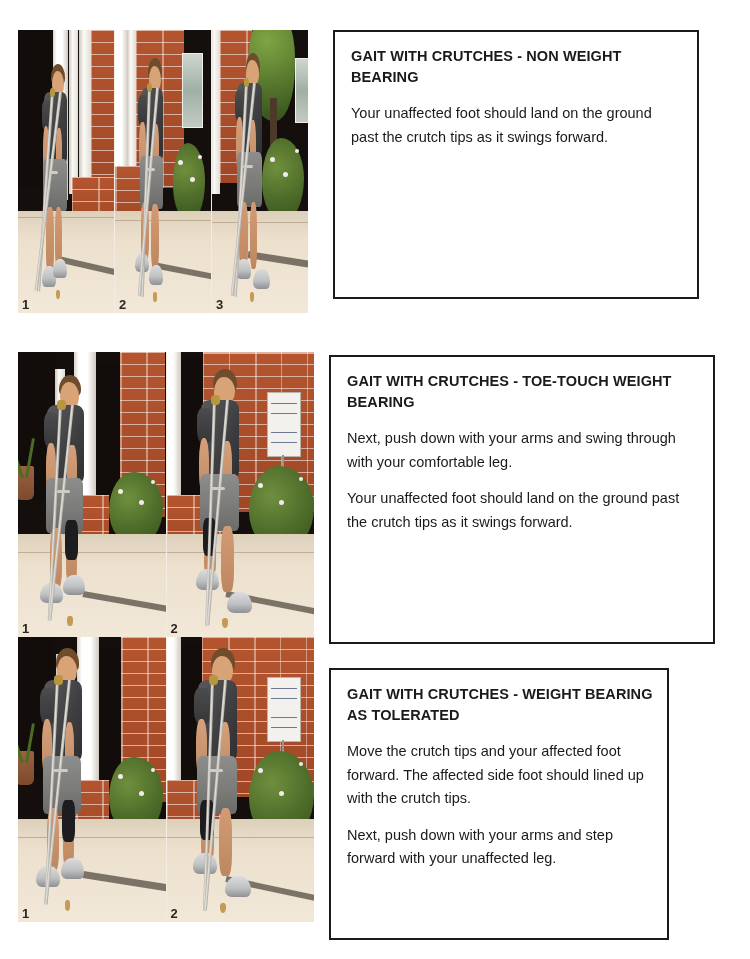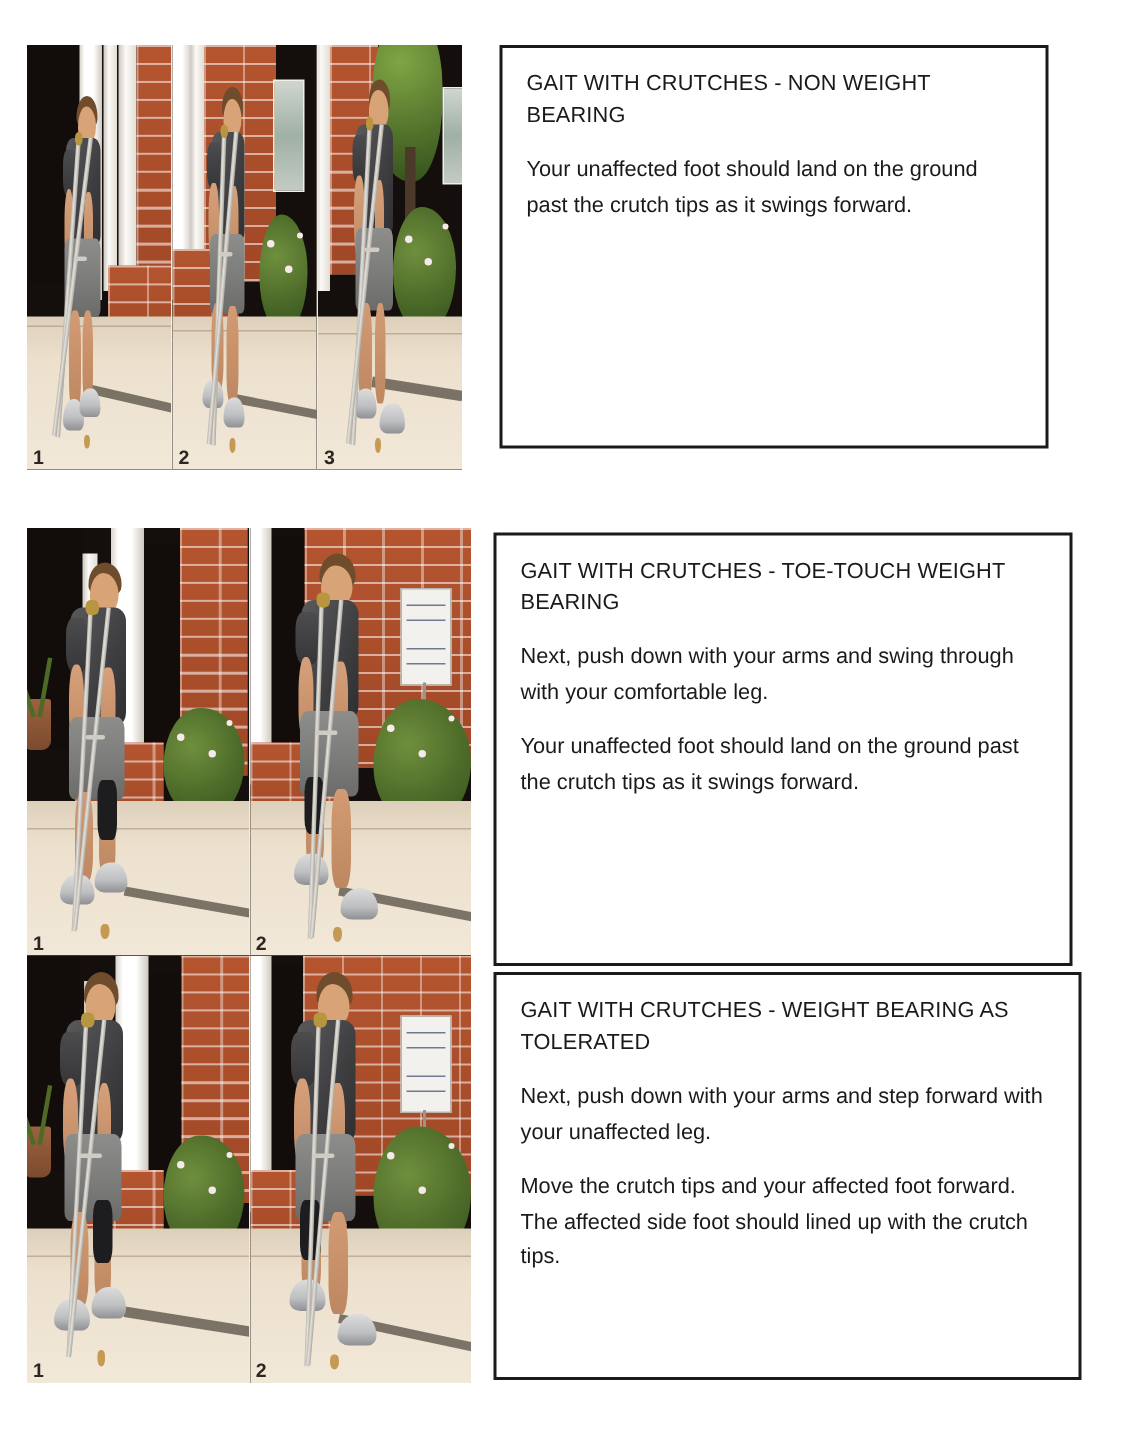--- a/index.html
+++ b/index.html
@@ -23,34 +23,34 @@
     background: #ffffff;
     box-sizing: border-box;
     padding: 12px 14px 12px 16px;
   }
   .heading {
     font-size: 14.5px;
     line-height: 21px;
     letter-spacing: 0.1px;
     color: #1a1a1a;
     margin: 2px 0 14px 0;
-    font-weight: 400;
+    font-weight: 700;
   }
   .para {
     font-size: 14.5px;
     line-height: 23.5px;
     color: #1a1a1a;
     margin: 0 0 13px 0;
     font-weight: 400;
   }
   .para:last-child { margin-bottom: 0; }
 
   #box1 { left: 333px; top: 30px;  width: 366px; height: 269px; }
   #box2 { left: 329px; top: 355px; width: 386px; height: 289px; }
-  #box3 { left: 329px; top: 648px; width: 392px; height: 272px; }
+  #box3 { left: 329px; top: 668px; width: 340px; height: 272px; }
 
   
   .photo {
     position: absolute;
     overflow: hidden;
     display: flex;
     background: #000;
   }
   #photo1 { left: 18px; top: 30px;  width: 290px; height: 283px; }
   #photo2 { left: 18px; top: 352px; width: 296px; height: 285px; }
@@ -521,15 +521,15 @@
 </div>
 
 <div class="textbox" id="box2">
   <div class="heading">GAIT WITH CRUTCHES - TOE-TOUCH WEIGHT BEARING</div>
   <p class="para">Next, push down with your arms and swing through with your comfortable leg.</p>
   <p class="para">Your unaffected foot should land on the ground past the crutch tips as it swings forward.</p>
 </div>
 
 <div class="textbox" id="box3">
   <div class="heading">GAIT WITH CRUTCHES - WEIGHT BEARING AS TOLERATED</div>
+  <p class="para">Move the crutch tips and your affected foot forward. The affected side foot should lined up with the crutch tips.</p>
   <p class="para">Next, push down with your arms and step forward with your unaffected leg.</p>
-  <p class="para">Move the crutch tips and your affected foot forward. The affected side foot should lined up with the crutch tips.</p>
 </div>
 
 </body></html>

